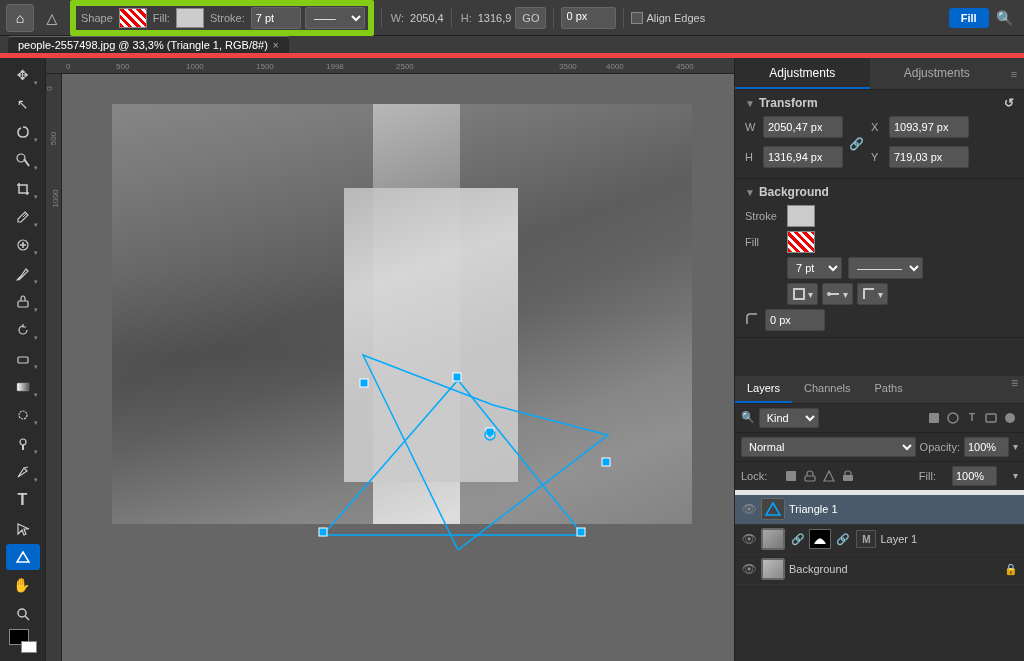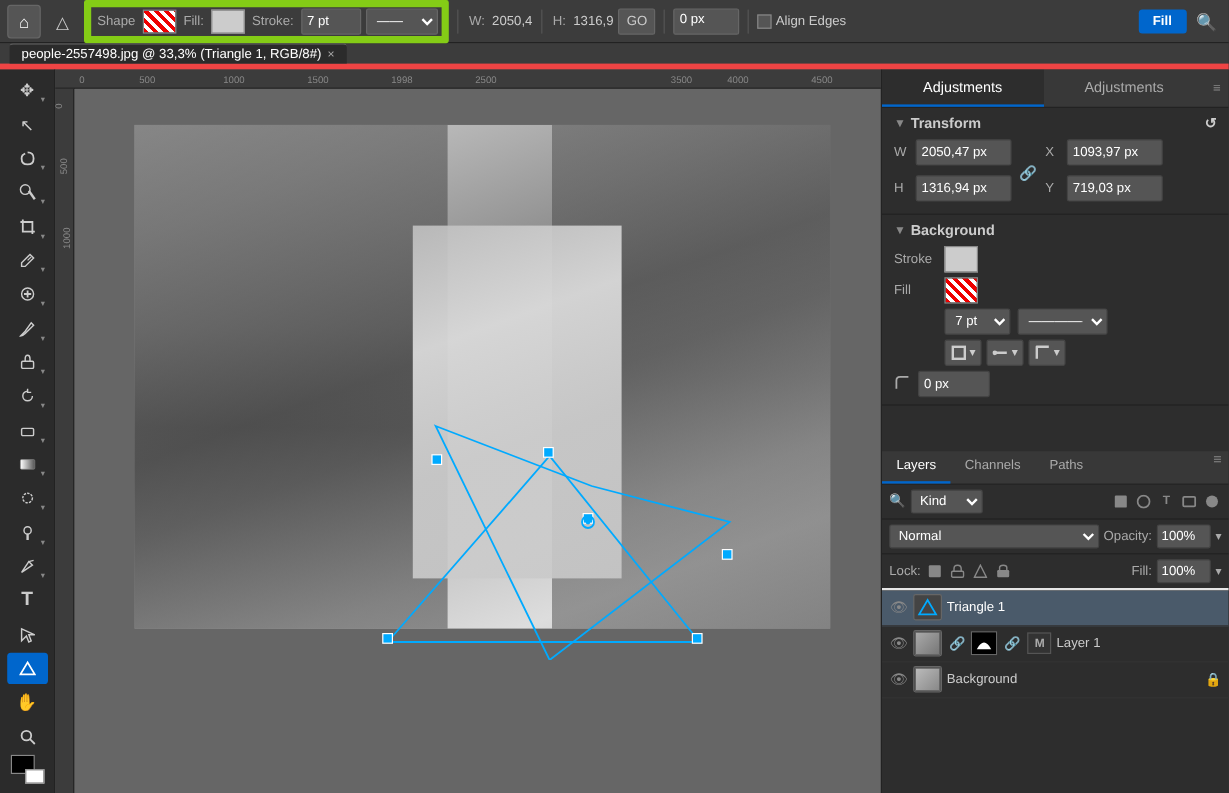--- a/index.html
+++ b/index.html
@@ -481,23 +481,23 @@
       border: 1px solid #444;
       border-radius: 2px;
       font-size: 11px;
       height: 20px;
       width: 45px;
       padding: 0 3px;
     }
     .layers-lock-row {
       display: flex;
       align-items: center;
-      gap: 4px;
+      gap: 16px;
       padding: 4px 6px;
-      border-bottom: 2px solid #e5e5e5;
+      border-bottom: 5px solid #e5e5e5;
     }
     .layers-lock-label { color: #aaa; font-size: 11px; }
     .layers-fill-label { color: #aaa; font-size: 11px; margin-left: auto; }
     .layers-fill-input {
       background: #555;
       color: #fff;
       border: 1px solid #444;
       border-radius: 2px;
       font-size: 11px;
       height: 20px;

